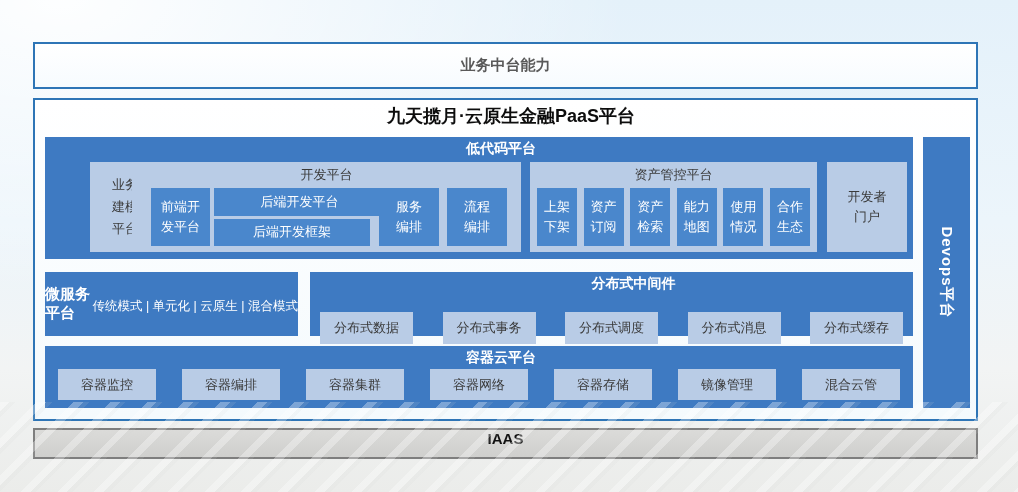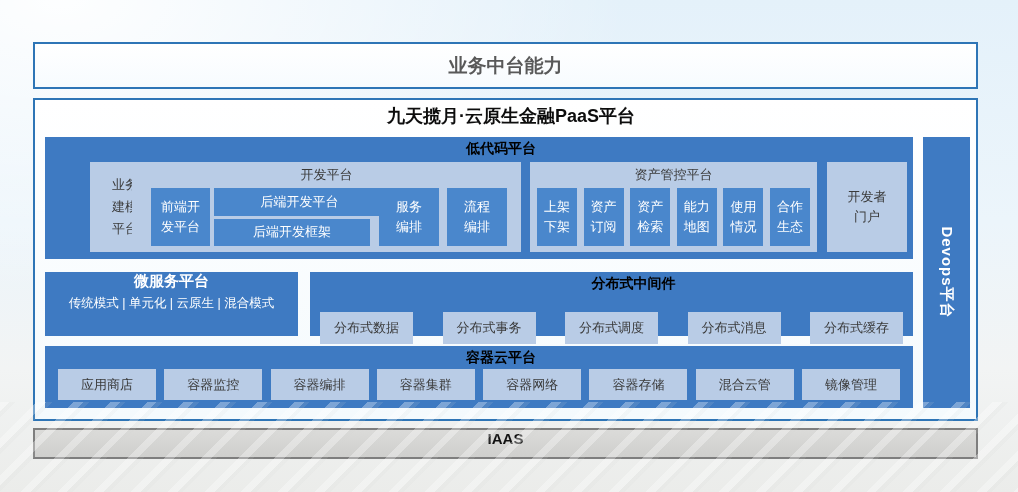--- a/index.html
+++ b/index.html
@@ -21,35 +21,35 @@
     opacity:.5; pointer-events:none;
   }
   .abs{ position:absolute; }
 
   .top-banner{
     left:33px; top:42px; width:945px; height:47px;
     border:2px solid #2e75b6;
     background:linear-gradient(180deg,#ffffff,#f7fbfe);
     display:flex; align-items:center; justify-content:center;
   }
-  .top-banner span{ font-size:19px; font-weight:bold; color:#595959; }
+  .top-banner span{ font-size:15px; font-weight:bold; color:#595959; }
 
   .main-box{
     left:33px; top:98px; width:945px; height:323px;
     border:2px solid #2e75b6;
     background:linear-gradient(180deg,#ffffff 0%,#f4fafd 100%);
   }
   .main-title{
     position:absolute; left:0; right:0; top:4px; text-align:center;
     font-size:18px; font-weight:bold; color:#0d0d0d;padding-left:11px;
   }
 
   .section{ background:#3e7ac2; position:absolute; }
   .sec-title{ position:absolute; left:0; right:0; top:3px; text-align:center;
-    font-size:14px; font-weight:bold; color:#000000;margin-left:44px; }
+    font-size:14px; font-weight:bold; color:#ffffff;margin-left:44px; }
 
   .box-light{ background:#b9cce6; color:#3a3a3a; }
   .box-mid{ background:#4a87cc; color:#ffffff; }
   .cbox{ display:flex; flex-direction:column; align-items:center; justify-content:center;
     text-align:center; font-size:13px; line-height:1.55; }
 
   
   .sec-lowcode{ left:10px; top:37px; width:868px; height:122px; }
   .bm-box{ left:9px; top:25px; width:70px; height:90px; line-height:1.7;margin-left:36px; }
   .dev-group{ left:87px; top:25px; width:389px; height:90px; }
@@ -61,21 +61,21 @@
   .svc-box{ left:247px; top:26px; width:60px; height:58px; }
   .proc-box{ left:315px; top:26px; width:60px; height:58px;justify-content:center; }
   .asset-group{ left:485px; top:25px; width:287px; height:90px; }
   .asset-row{ position:absolute; left:7px; right:7px; top:26px; height:58px;
     display:flex; justify-content:space-between;align-items:flex-end; }
   .asset-item{ width:40px; height:58px; }
   .portal-box{ left:782px; top:25px; width:80px; height:90px; }
 
   
   .sec-micro{ left:10px; top:172px; width:253px; height:64px;
-    display:flex; flex-direction:column; align-items:center; justify-content:flex-start; }
+    display:flex; flex-direction:row; align-items:center; justify-content:space-between; }
   .ms-title{ font-size:15px; font-weight:bold; color:#fff; }
   .ms-sub{ font-size:12.5px; color:#fff; margin-top:4px; white-space:nowrap; }
 
   
   .sec-middleware{ left:275px; top:172px; width:603px; height:64px; }
   .mw-row{ position:absolute; left:10px; right:10px; top:40px; height:32px;
     display:flex; justify-content:space-between; }
   .mw-item{ width:93px; height:32px; display:flex; align-items:center;
     justify-content:center; font-size:13px; }
 
@@ -186,28 +186,27 @@
         <div class="box-light mw-item">分布式事务</div>
         <div class="box-light mw-item">分布式调度</div>
         <div class="box-light mw-item">分布式消息</div>
         <div class="box-light mw-item">分布式缓存</div>
       </div>
     </div>
 
     <div class="section sec-container">
       <div class="sec-title">容器云平台</div>
       <div class="cc-row">
-        <div class="box-light cc-item">应用商店</div>
         <div class="box-light cc-item">容器监控</div>
         <div class="box-light cc-item">容器编排</div>
         <div class="box-light cc-item">容器集群</div>
         <div class="box-light cc-item">容器网络</div>
         <div class="box-light cc-item">容器存储</div>
+        <div class="box-light cc-item">镜像管理</div>
         <div class="box-light cc-item">混合云管</div>
-        <div class="box-light cc-item">镜像管理</div>
       </div>
     </div>
 
     <div class="section devops">
       <span>Devops平台</span>
     </div>
   </div>
 
   <div class="abs iaas">
     <span>IAAS</span>

